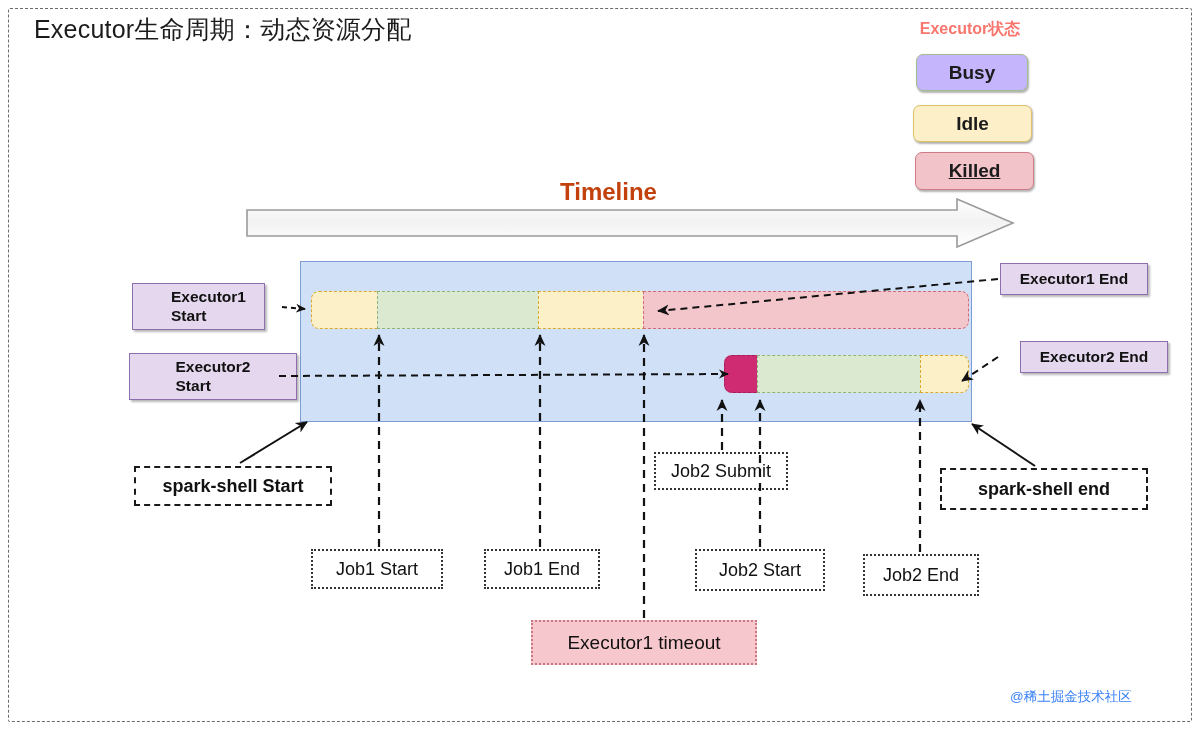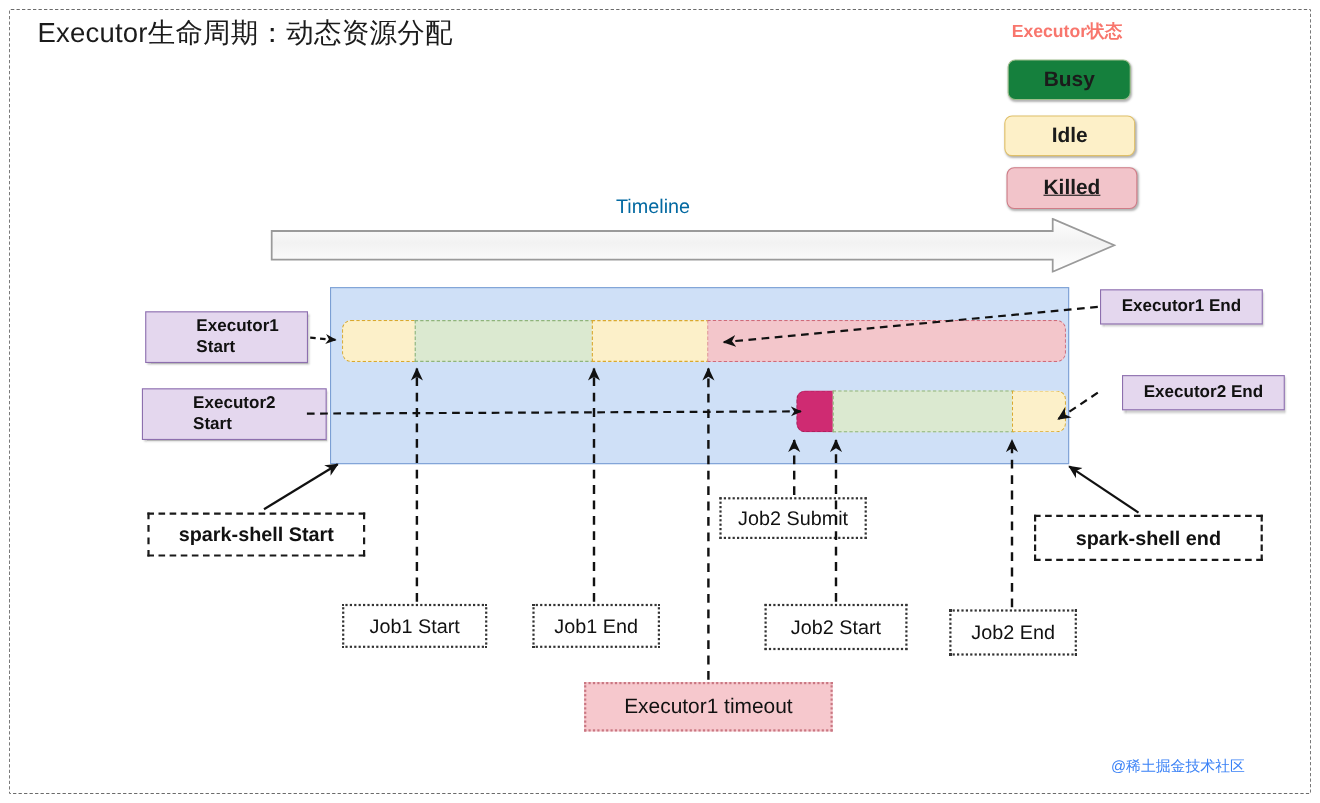--- a/index.html
+++ b/index.html
@@ -37,30 +37,30 @@
   }
   .legend-box{
     position:absolute;
     box-sizing:border-box;
     border-radius:7px;
     font-size:19px;font-weight:bold;color:#1b1b1b;
     display:flex;align-items:center;justify-content:center;
     box-shadow:1px 1.5px 2px rgba(0,0,0,.30);
   }
   #lg-busy{left:916px;top:54px;width:112px;height:37px;
-    background:#15803d;border:1px solid #9fbf8d;}
+    background:#c4b5fd;border:1px solid #9fbf8d;}
   #lg-idle{left:913px;top:105px;width:119px;height:37px;
     background:#fdf0c8;border:1px solid #e0c068;}
   #lg-killed{left:915px;top:152px;width:119px;height:38px;
     background:#f2c4ca;border:1px solid #d07c87;text-decoration:underline;}
 
   
   #timeline-label{
     position:absolute;left:560px;top:178px;
-    font-size:18px;font-weight:normal;color:#0369a1;
+    font-size:24px;font-weight:bold;color:#c2410c;
     white-space:nowrap;
   }
   #timeline-arrow{
     position:absolute;left:245px;top:198px;
     width:770px;height:50px;
   }
   
   #panel{
     position:absolute;left:300px;top:261px;
     width:672px;height:161px;
@@ -141,21 +141,21 @@
 
   <div class="seg idle cap-l" style="left:311px;top:291px;width:68px;"></div>
   <div class="seg busy" style="left:377px;top:291px;width:163px;"></div>
   <div class="seg idle" style="left:538px;top:291px;width:107px;"></div>
   <div class="seg killed cap-r" style="left:643px;top:291px;width:326px;"></div>
 
   <div class="seg crimson cap-l" style="left:724px;top:355px;width:36px;"></div>
   <div class="seg busy" style="left:757px;top:355px;width:165px;"></div>
   <div class="seg idle cap-r" style="left:920px;top:355px;width:49px;"></div>
 
-  <div class="plabel" style="left:132px;top:283px;width:148px;height:47px;padding-left:20px;">
+  <div class="plabel" style="left:132px;top:283px;width:133px;height:47px;padding-left:20px;">
     <span>
       <span>Executor1</span><br>
       <span>Start</span>
     </span>
   </div>
 
   <div class="plabel" style="left:129px;top:353px;width:168px;height:47px;">
     <span>
       <span>Executor2</span><br>
       <span>Start</span>

